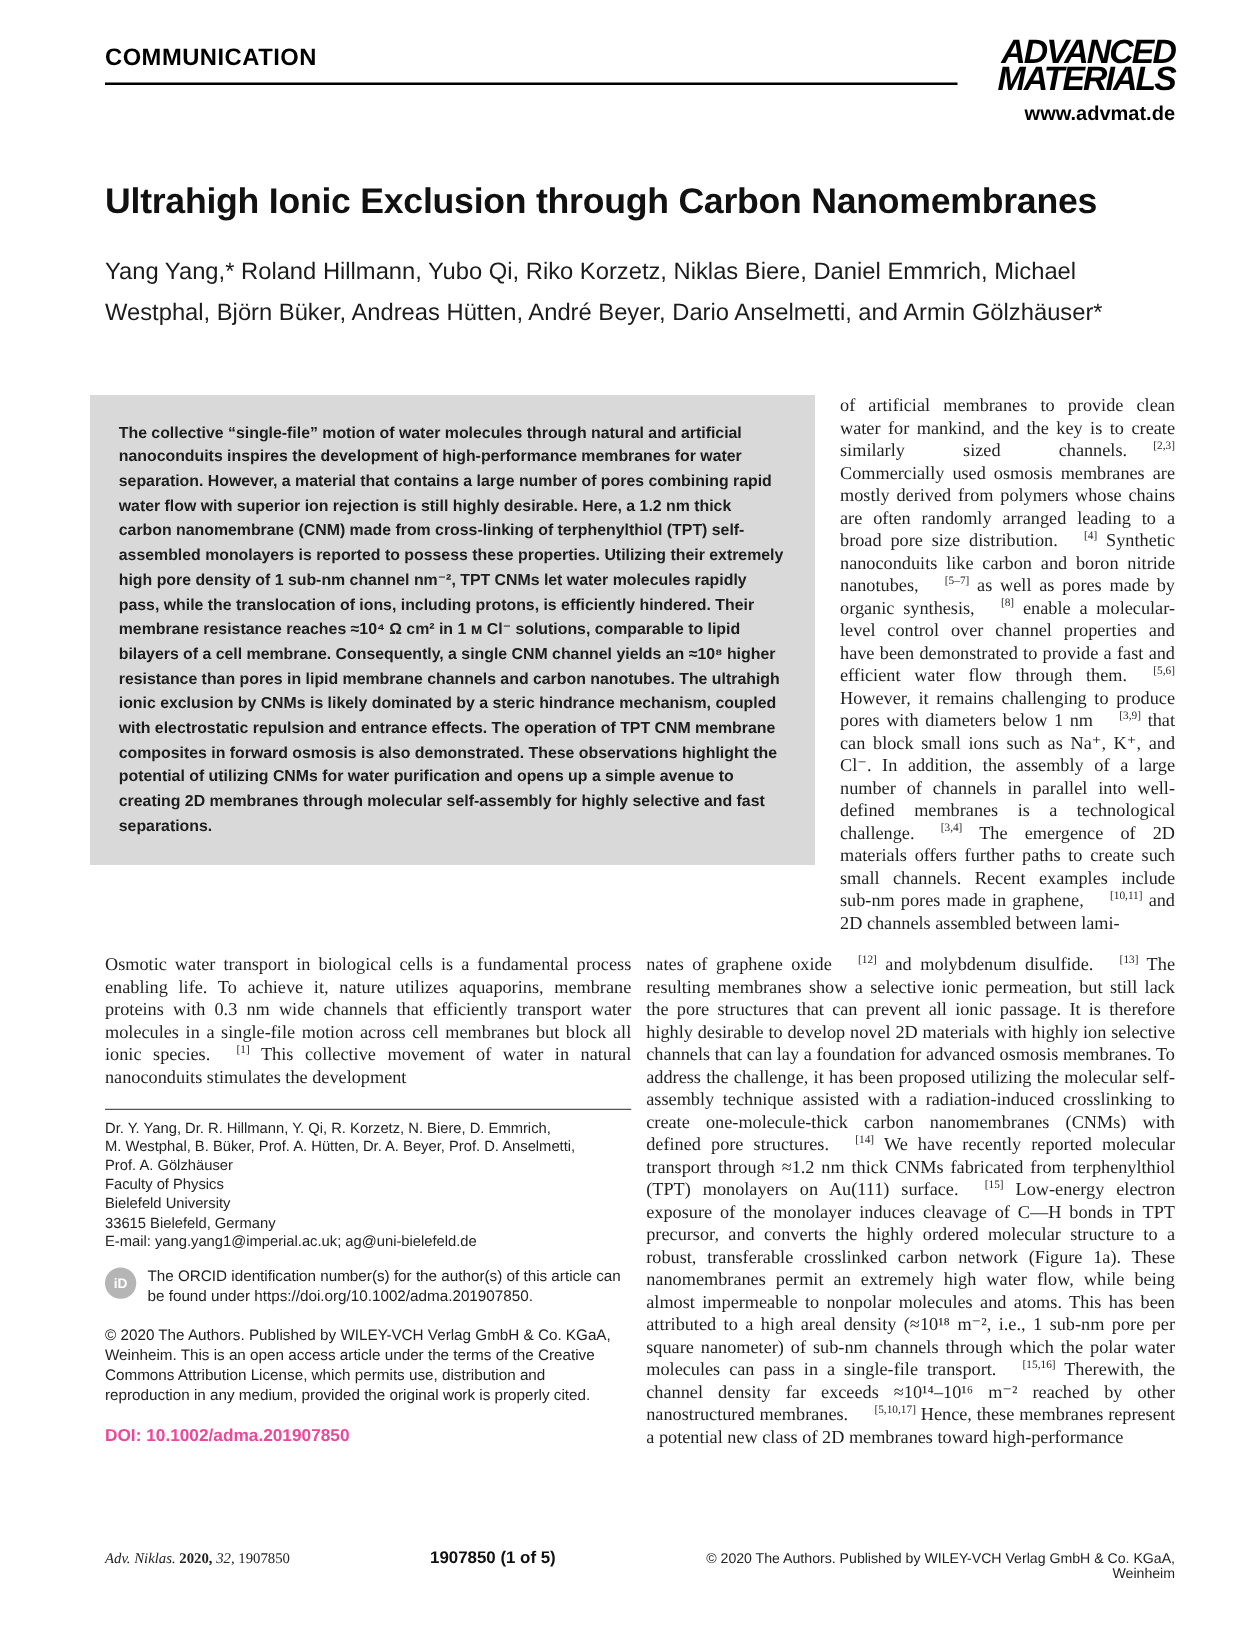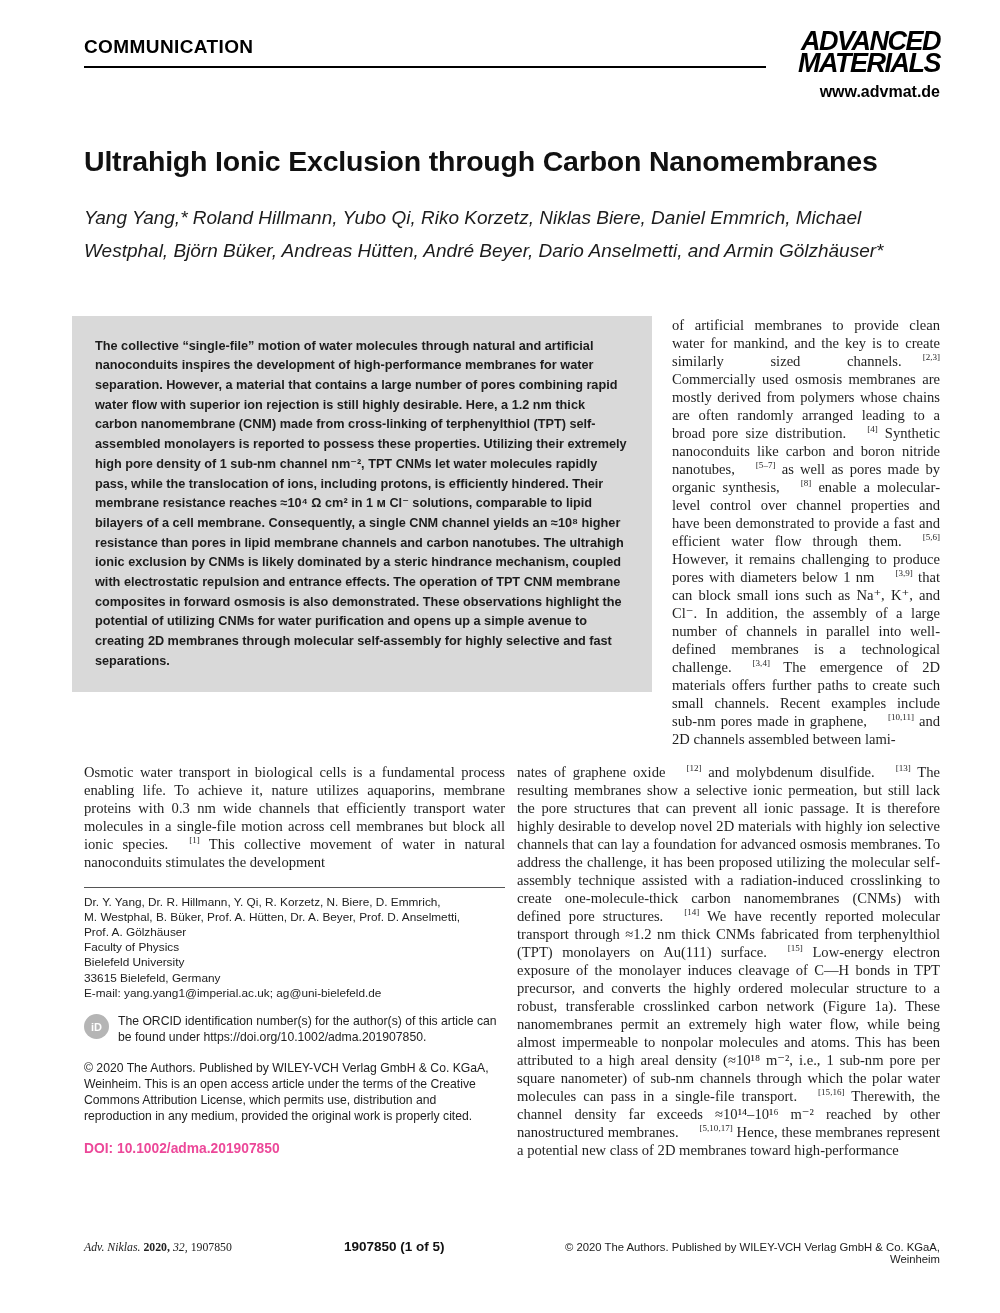--- a/index.html
+++ b/index.html
@@ -28,21 +28,21 @@
     line-height: 0.82; letter-spacing: -1.5px; font-stretch: condensed;
   }
   .logo-site { font-size: 16px; font-weight: 700; color: #000; margin-top: 9px; }
 
   
   .title {
     margin-top: 44px; font-size: 28.5px; font-weight: 700; color: #111;
     letter-spacing: -0.2px;
   }
   .authors {
-    margin-top: 24px; font-size: 19px; font-style: italic; color: #1c1c1c;
+    margin-top: 24px; font-size: 19px; color: #1c1c1c;
     line-height: 1.72; max-width: 860px;
   }
 
   
   .row1 { display: flex; margin-top: 48px; }
   .abstract-box {
     width: 620px; margin-left: -12px; background: #d9d9d9;
     padding: 21px 22px 20px 23px;
     font-size: 12.7px; font-weight: 700; line-height: 19.7px; color: #1c1c1c;
     align-self: flex-start;

